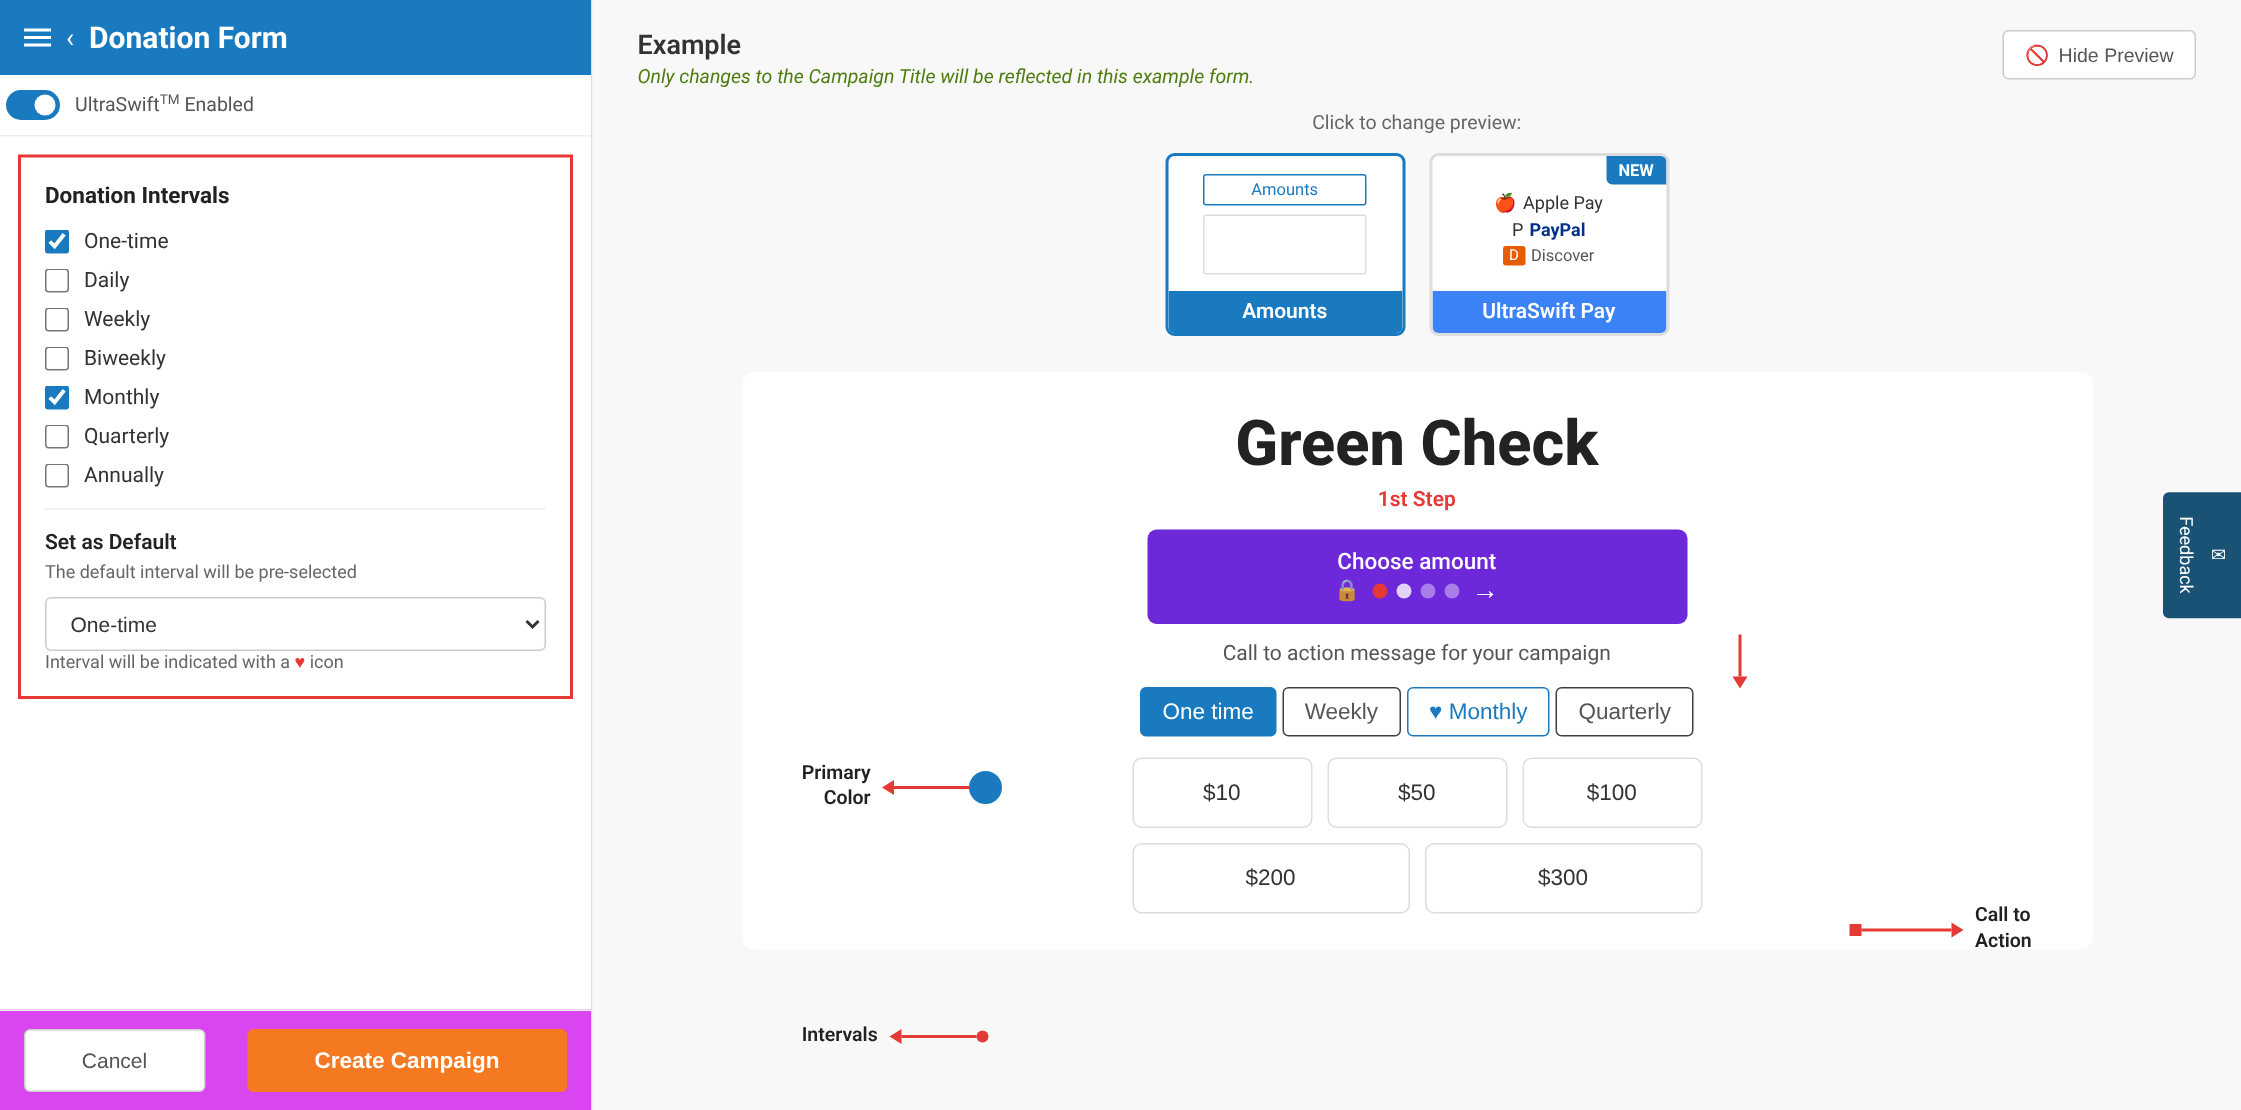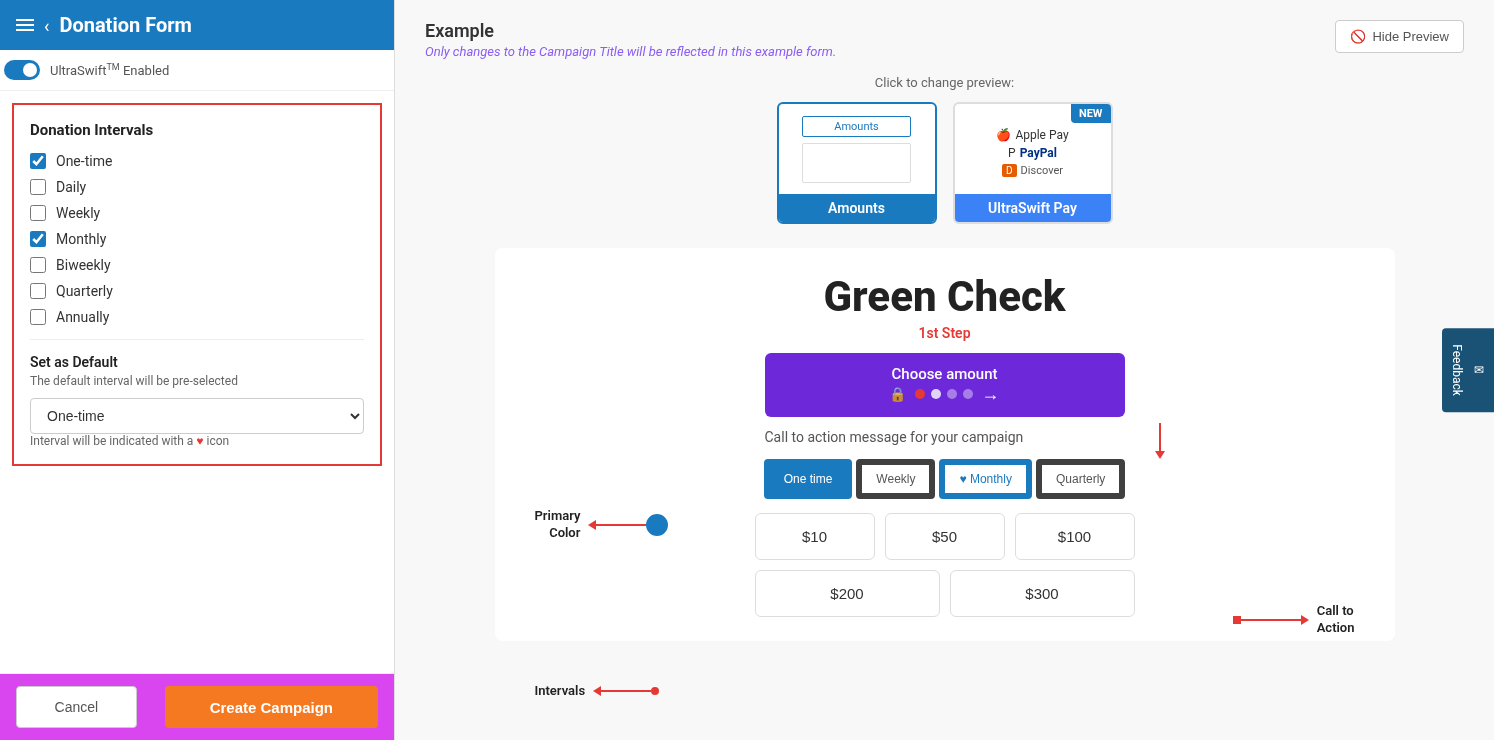--- a/index.html
+++ b/index.html
@@ -156,21 +156,21 @@
     }
 
     .right-header {
       display: flex;
       justify-content: space-between;
       align-items: flex-start;
       margin-bottom: 16px;
     }
 
     .example-title { font-size: 18px; font-weight: 600; color: #333; }
-    .example-sub { font-size: 13px; color: #8b5cf6; font-style: italic; margin-top: 3px; }
+    .example-sub { font-size: 13px; color: #4d7c0f; font-style: italic; margin-top: 3px; }
 
     .hide-preview-btn {
       display: flex;
       align-items: center;
       gap: 6px;
       padding: 8px 14px;
       border: 1px solid #ccc;
       background: #fff;
       border-radius: 4px;
       font-size: 13px;
@@ -333,40 +333,40 @@
 
     .dot { width: 10px; height: 10px; border-radius: 50%; background: rgba(255,255,255,0.4); }
     .dot.active { background: #e53935; }
     .dot.filled { background: rgba(255,255,255,0.8); }
 
     .arrow-right { font-size: 18px; color: #fff; }
 
     .lock-icon-white { font-size: 14px; color: rgba(255,255,255,0.8); }
 
     .call-to-action-text {
-      text-align: left;
+      text-align: center;
       font-size: 14px;
       color: #555;
       margin-bottom: 14px;
       width: 360px;
       margin-left: auto;
       margin-right: auto;
     }
 
     .intervals-row {
       display: flex;
       gap: 4px;
       justify-content: center;
       margin-bottom: 14px;
     }
 
     .interval-btn {
       padding: 7px 14px;
-      font-size: 12px;
-      border: 6px solid #404040;
+      font-size: 15px;
+      border: 1px solid #404040;
       border-radius: 4px;
       cursor: pointer;
       background: #fff;
       color: #555;
     }
 
     .interval-btn.active-blue {
       background: #1a7abf;
       color: #fff;
       border-color: #1a7abf;
@@ -464,26 +464,26 @@
       </label>
       <label class="checkbox-item">
         <input type="checkbox" style="">
         <span class="checkbox-label">Daily</span>
       </label>
       <label class="checkbox-item">
         <input type="checkbox" style="">
         <span class="checkbox-label">Weekly</span>
       </label>
       <label class="checkbox-item">
+        <input type="checkbox" style="">
+        <span class="checkbox-label">Biweekly</span>
+      </label>
+      <label class="checkbox-item">
         <input type="checkbox" checked="" style="">
         <span class="checkbox-label">Monthly</span>
-      </label>
-      <label class="checkbox-item">
-        <input type="checkbox" style="">
-        <span class="checkbox-label">Biweekly</span>
       </label>
       <label class="checkbox-item">
         <input type="checkbox" style="">
         <span class="checkbox-label">Quarterly</span>
       </label>
       <label class="checkbox-item">
         <input type="checkbox" style="">
         <span class="checkbox-label">Annually</span>
       </label>
 

